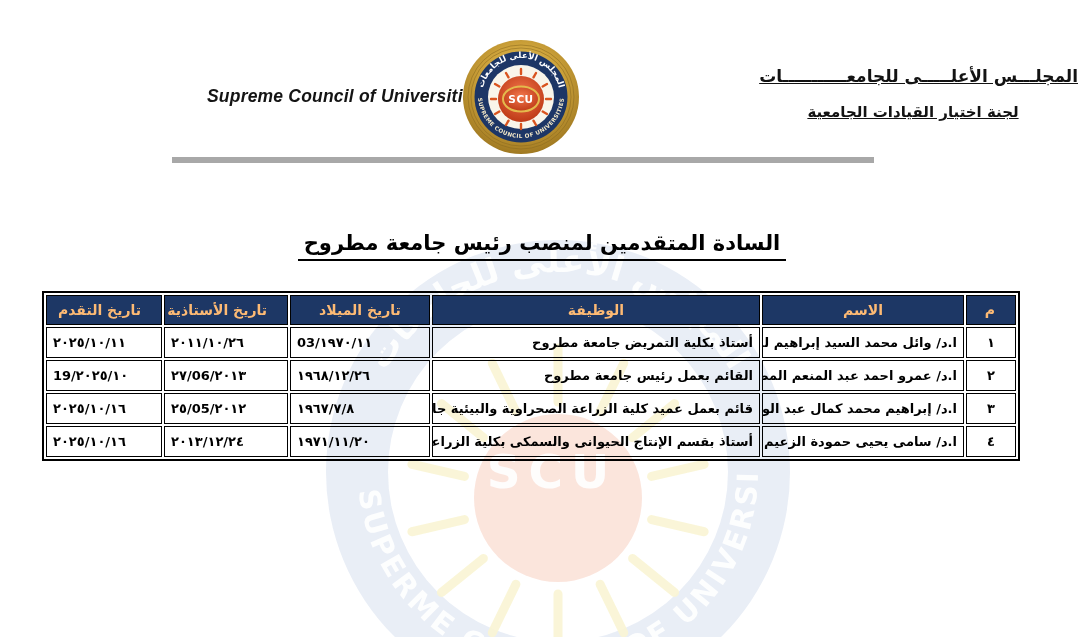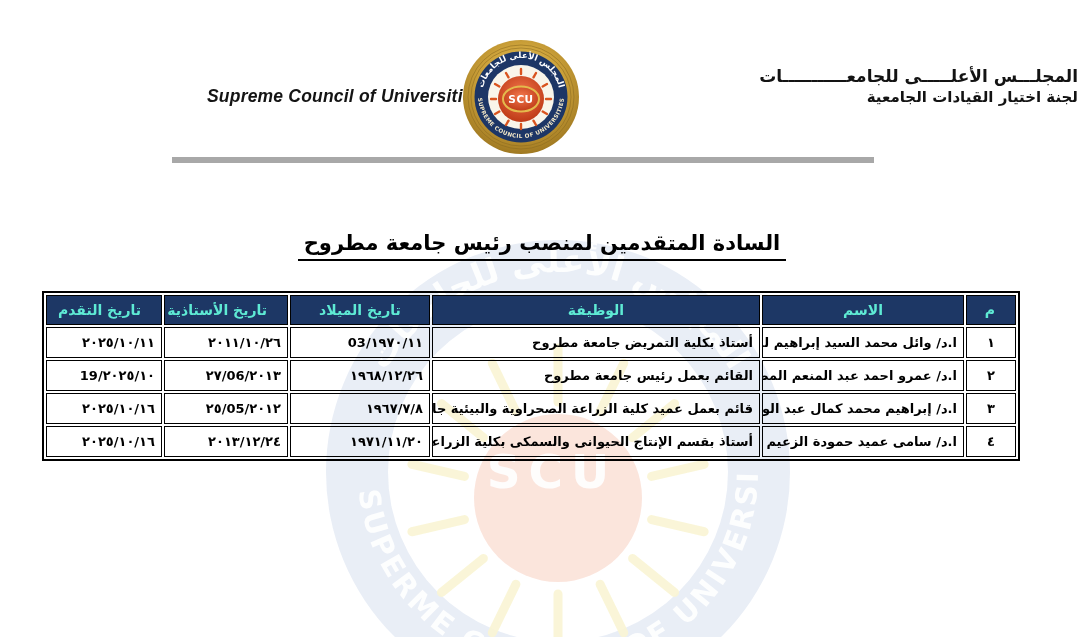--- a/index.html
+++ b/index.html
@@ -20,24 +20,24 @@
   .header{position:absolute;left:0;top:0;width:1084px;height:170px;z-index:2;}
   .english-title{
     position:absolute;left:207px;top:86px;
     font-family:"Liberation Sans", sans-serif;
     font-size:17.5px;font-weight:bold;font-style:italic;color:#141414;
     letter-spacing:.2px;
   }
   .logo{position:absolute;left:461px;top:38px;width:120px;height:118px;}
   .arabic-head{
     position:absolute;right:6px;top:66px;width:330px;
-    direction:rtl;text-align:right;font-weight:bold;color:#131313;
+    direction:rtl;text-align:right;font-weight:bold;color:#131313;text-decoration:underline;
   }
   .arabic-head .line1{font-size:17px;white-space:nowrap;}
-  .arabic-head .line2{font-size:15px;margin-top:2px;}
+  .arabic-head .line2{font-size:15px;text-align:center;margin-top:17px;}
   .divider{
     position:absolute;left:172px;top:157px;width:702px;height:6px;
     background:#a8a8a8;
   }
   
   .doc-title-wrap{
     position:absolute;left:0;top:231px;width:1084px;text-align:center;z-index:2;
   }
   .doc-title{
     display:inline-block;direction:rtl;
@@ -46,35 +46,35 @@
   }
   
   .table-wrap{position:absolute;left:42px;top:291px;width:980px;z-index:2;}
   table.applicants{
     width:978px;table-layout:fixed;
     border-collapse:separate;border-spacing:2.5px;
     border:2.5px solid #000;
     direction:rtl;
   }
   table.applicants th{
-    background:#1d3765;color:#5eead4;
+    background:#1d3765;color:#fdba74;
     border:1.5px solid #000;
     font-size:14px;font-weight:bold;
     height:26px;padding:1px 20px;white-space:nowrap;overflow:hidden;
   }
   table.applicants td{
     border:1.5px solid #000;background:transparent;
     font-weight:bold;color:#000;
     height:27px;padding:1px 6px;white-space:nowrap;overflow:hidden;
     font-size:13px;
   }
   td.c-num{text-align:center;}
   td.c-name{text-align:right;font-size:12px;}
   td.c-position{font-size:12px;}
-  td.c-date{text-align:right;font-size:13px;}
+  td.c-date{text-align:left;font-size:13px;}
 </style>
 </head>
 <body>
 
 <div class="page">
 
   <svg class="watermark" viewBox="0 0 1084 637" width="1084" height="637" aria-hidden="true">
     <g opacity="0.55">
 
       <path d="M326,472 a232,232 0 1 0 464,0 a232,232 0 1 0 -464,0
@@ -215,21 +215,21 @@
           <tr>
             <td class="c-num">٣</td>
             <td class="c-name">ا.د/ إبراهيم محمد كمال عبد الواحد اباظة</td>
             <td class="c-position">قائم بعمل عميد كلية الزراعة الصحراوية والبيئية جامعة مطروح</td>
             <td class="c-date">١٩٦٧/٧/٨</td>
             <td class="c-date">٢٠١٢/05/٢٥</td>
             <td class="c-date">٢٠٢٥/١٠/١٦</td>
           </tr>
           <tr>
             <td class="c-num">٤</td>
-            <td class="c-name">ا.د/ سامى عميد حمودة الزعيم</td>
+            <td class="c-name">ا.د/ سامى يحيى حمودة الزعيم</td>
             <td class="c-position">أستاذ بقسم الإنتاج الحيوانى والسمكى بكلية الزراعة جامعة الإسكندرية</td>
             <td class="c-date">١٩٧١/١١/٢٠</td>
             <td class="c-date">٢٠١٣/١٢/٢٤</td>
             <td class="c-date">٢٠٢٥/١٠/١٦</td>
           </tr>
         </tbody>
     </table>
   </div>
 
 </div>

